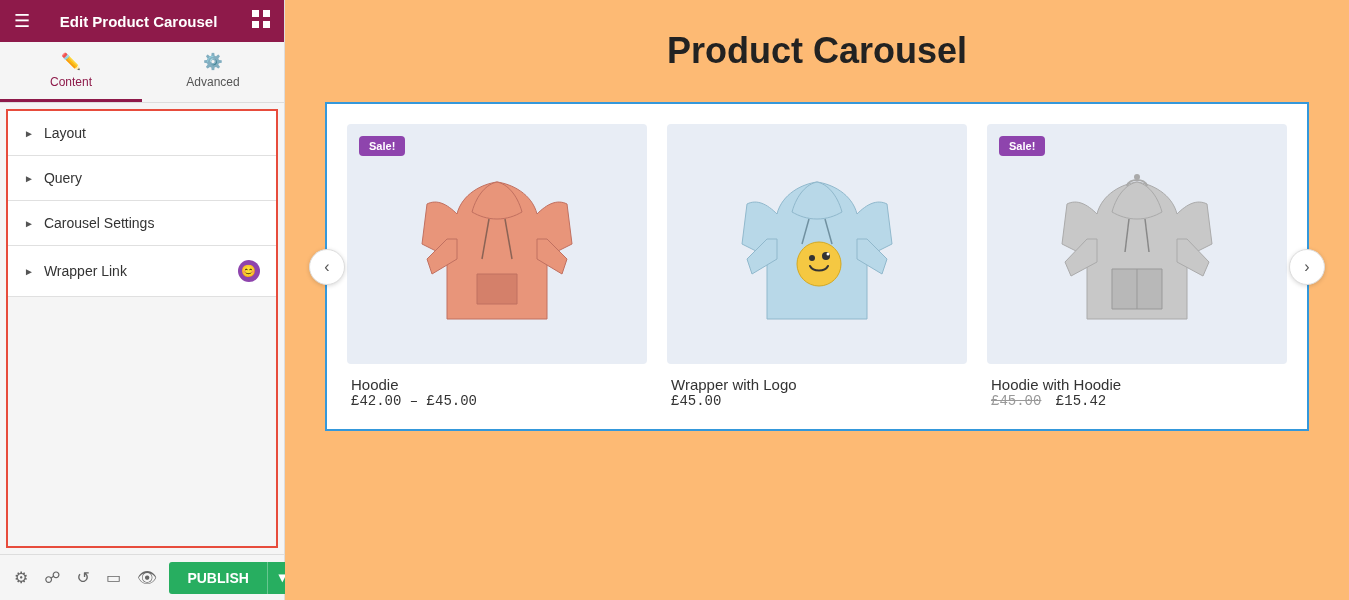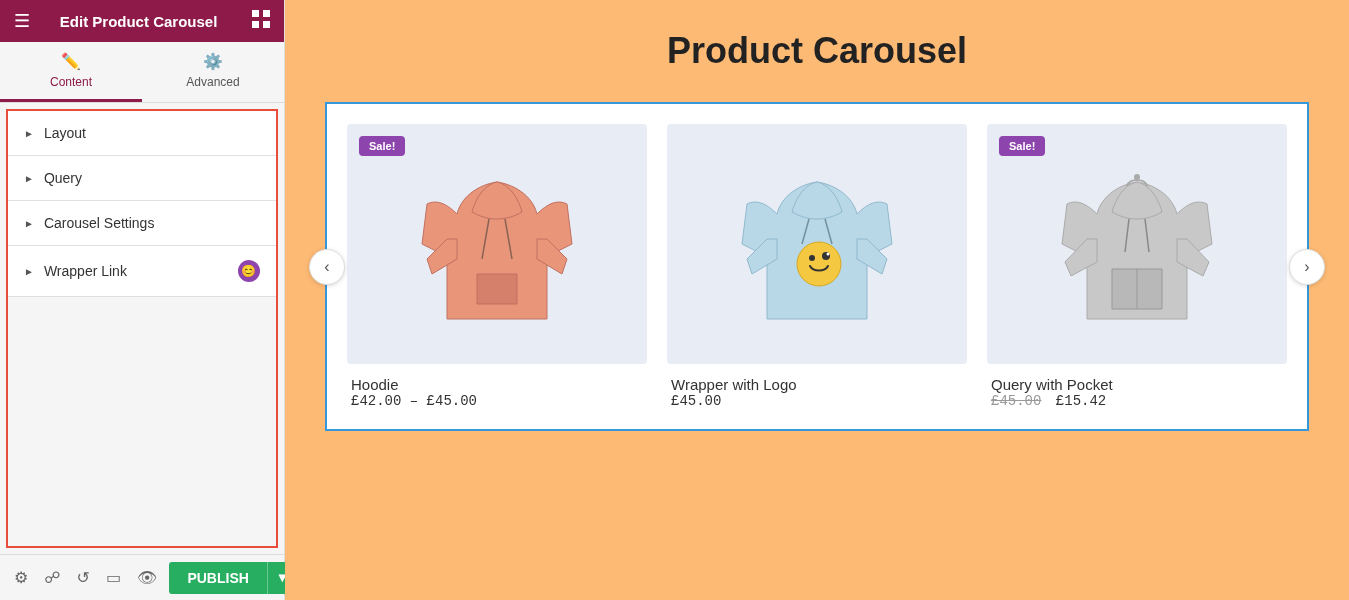--- a/index.html
+++ b/index.html
@@ -441,21 +441,21 @@
 
               <path d="M30 95 L8 118 L14 132 L40 118 L40 95Z" fill="#C8C8C8" stroke="#aaa" stroke-width="1"></path>
 
               <path d="M130 95 L152 118 L146 132 L120 118 L120 95Z" fill="#C8C8C8" stroke="#aaa" stroke-width="1"></path>
 
               <path d="M70 42 C72 34 88 34 90 42" stroke="#aaa" stroke-width="2" fill="none"></path>
               <circle cx="80" cy="33" r="3" fill="#aaa"></circle>
             </svg>
           </div>
           <div class="product-info">
-            <div class="product-name">Query with Pocket</div>
+            <div class="product-name">Hoodie with Hoodie</div>
             <div class="product-price">
               <span class="price-original">£45.00</span>
               <span class="price-sale">£15.42</span>
             </div>
           </div>
         </div>
 
       </div>
     </div>
   </div>

